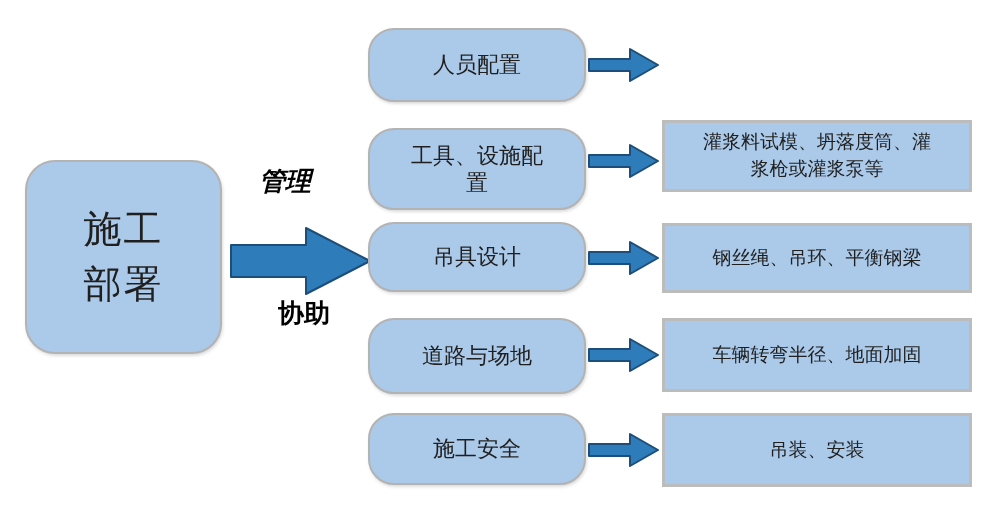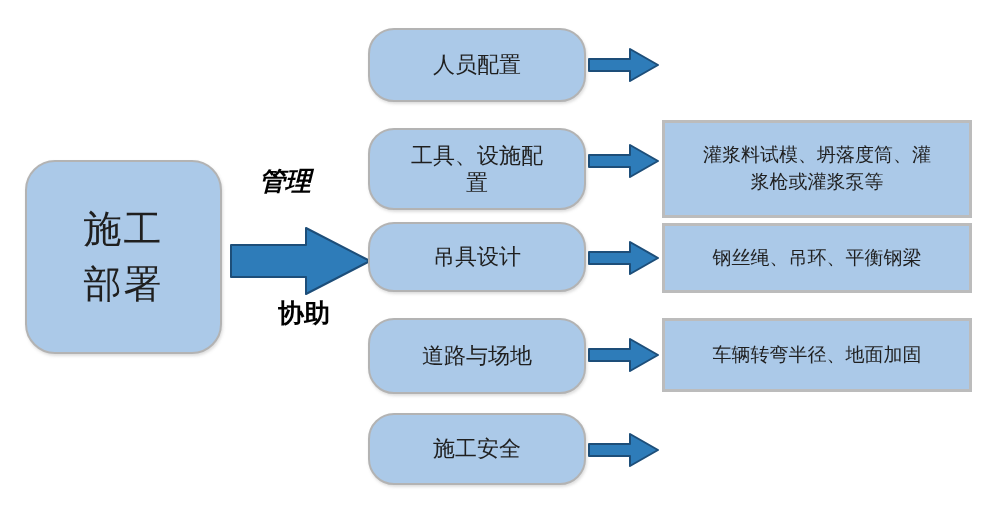--- a/index.html
+++ b/index.html
@@ -84,21 +84,21 @@
     <polygon points="1,13 42,13 42,3 70,19 42,35 42,25 1,25"></polygon>
   </svg>
 
   <div class="rounded-box mid-box" style="top:128px;height:82px;">
     <span class="mid-text">工具、设施配
 置</span>
   </div>
   <svg class="arrow small-arrow" style="top:142px;" viewBox="0 0 72 38" aria-hidden="true">
     <polygon points="1,13 42,13 42,3 70,19 42,35 42,25 1,25"></polygon>
   </svg>
-  <div class="rect-box detail-box" style="top:120px;height:98px;text-align:center;">
+  <div class="rect-box detail-box" style="top:120px;height:72px;text-align:center;">
     <span class="detail-text">灌浆料试模、坍落度筒、灌
 浆枪或灌浆泵等</span>
   </div>
 
   <div class="rounded-box mid-box" style="top:222px;height:70px;">
     <span class="mid-text">吊具设计</span>
   </div>
   <svg class="arrow small-arrow" style="top:239px;" viewBox="0 0 72 38" aria-hidden="true">
     <polygon points="1,13 42,13 42,3 70,19 42,35 42,25 1,25"></polygon>
   </svg>
@@ -115,14 +115,17 @@
   <div class="rect-box detail-box" style="top:318px;height:74px;">
     <span class="detail-text">车辆转弯半径、地面加固</span>
   </div>
 
   <div class="rounded-box mid-box" style="top:413px;height:72px;">
     <span class="mid-text">施工安全</span>
   </div>
   <svg class="arrow small-arrow" style="top:431px;" viewBox="0 0 72 38" aria-hidden="true">
     <polygon points="1,13 42,13 42,3 70,19 42,35 42,25 1,25"></polygon>
   </svg>
+  <div class="rect-box detail-box" style="top:413px;height:74px;">
+    <span class="detail-text">吊装、安装</span>
+  </div>
 
 </div>
 
 </body></html>

